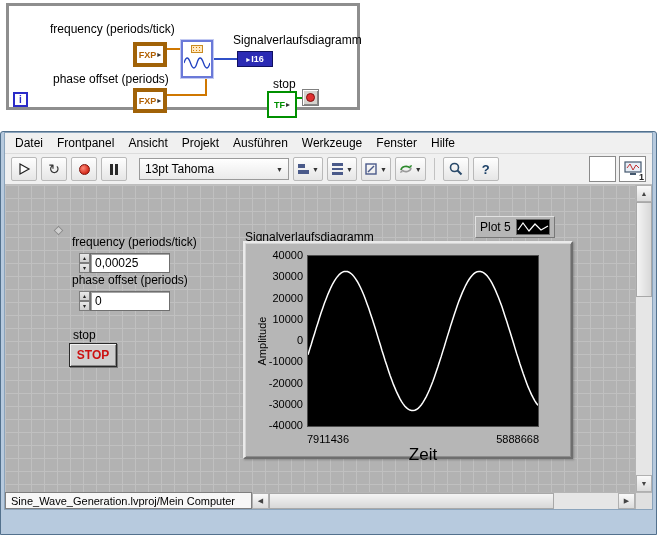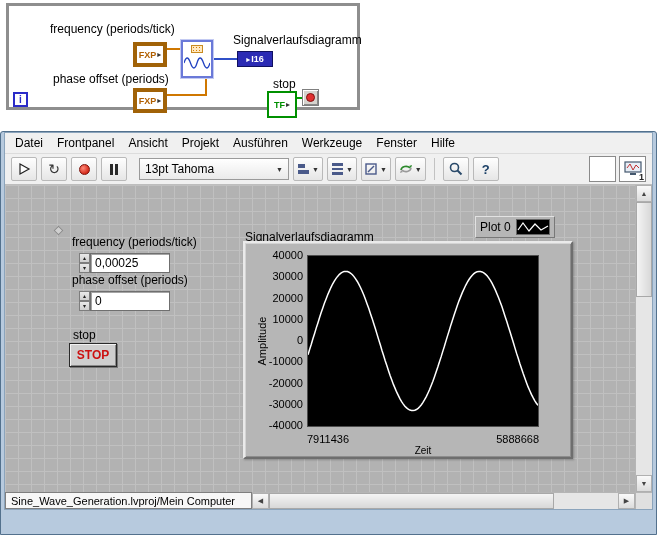--- a/index.html
+++ b/index.html
@@ -71,21 +71,21 @@
   .legend{position:absolute;left:470px;top:31px;display:flex;align-items:center;gap:5px;background:#b6b6b6;border:1px solid;border-color:#e2e2e2 #787878 #787878 #e2e2e2;padding:2px 4px;}
   .legend-label{font-size:12px;color:#000;}
   .legend-sample{width:34px;height:16px;background:#000;border:1px solid #666;}
   .chart-frame{position:absolute;left:238px;top:56px;width:330px;height:218px;background:#b6b6b6;border:2px solid;border-color:#eaeaea #6e6e6e #6e6e6e #eaeaea;box-shadow:inset 1px 1px 0 #d4d4d4,inset -1px -1px 0 #8d8d8d,1px 1px 2px rgba(0,0,0,.25);}
   .y-ticks{position:absolute;left:2px;top:6px;width:56px;height:182px;display:flex;flex-direction:column;justify-content:space-between;align-items:flex-end;}
   .y-ticks span{font-size:11px;line-height:12px;color:#000;}
   .plot{position:absolute;left:62px;top:12px;width:232px;height:172px;border:1px solid #4d4d4d;background:#000;}
   .xtick{position:absolute;top:190px;font-size:11px;color:#000;}
   .xtick.left{left:62px;}
   .xtick.right{right:32px;}
-  .xlabel{position:absolute;left:62px;top:202px;width:232px;text-align:center;font-size:10px;color:#000;}
+  .xlabel{position:absolute;left:62px;top:202px;width:232px;text-align:center;font-size:17px;color:#000;}
   .ylabel{position:absolute;left:-18px;top:92px;width:70px;text-align:center;font-size:11px;color:#000;transform:rotate(-90deg);}
 
   
   .vscroll{position:absolute;right:0;top:0;bottom:17px;width:17px;background:#e6e6e6;border-left:1px solid #b5b5b5;display:flex;flex-direction:column;}
   .scroll-btn{height:17px;flex:none;background:linear-gradient(#fafafa,#dcdcdc);border:1px solid #b0b0b0;display:flex;align-items:center;justify-content:center;font-size:7px;color:#444;}
   .vthumb{height:95px;flex:none;background:linear-gradient(90deg,#f4f4f4,#d8d8d8);border:1px solid #a8a8a8;}
   .hstrip{position:absolute;left:0;right:17px;bottom:0;height:17px;display:flex;}
   .status-box{width:247px;flex:none;background:#f7f7f7;border:1px solid #7f7f7f;font-size:11px;display:flex;align-items:center;padding:0 5px;white-space:nowrap;color:#000;}
   .hscroll{flex:1;display:flex;background:#e6e6e6;border-top:1px solid #b5b5b5;}
   .hscroll .scroll-btn{width:17px;height:100%;}
@@ -269,21 +269,21 @@
                 </div>
             </div>
             <div class="num-field">0</div>
           </div>
 
           <span class="fp-label" style="left:68px;top:143px;">stop</span>
           <div class="stop-btn">STOP</div>
 
           <span class="chart-title">Signalverlaufsdiagramm</span>
           <div class="legend">
-            <span class="legend-label">Plot 0</span>
+            <span class="legend-label">Plot 5</span>
             <div class="legend-sample">
               <svg width="32" height="14" viewBox="0 0 32 14">
                   <polyline points="1,10 6,3 12,11 18,4 24,10 31,6" stroke="#ffffff" stroke-width="1.2" fill="none"></polyline>
                 </svg>
             </div>
           </div>
 
           <div class="chart-frame">
             <div class="ylabel">Amplitude</div>
             <div class="y-ticks" id="y-ticks">

